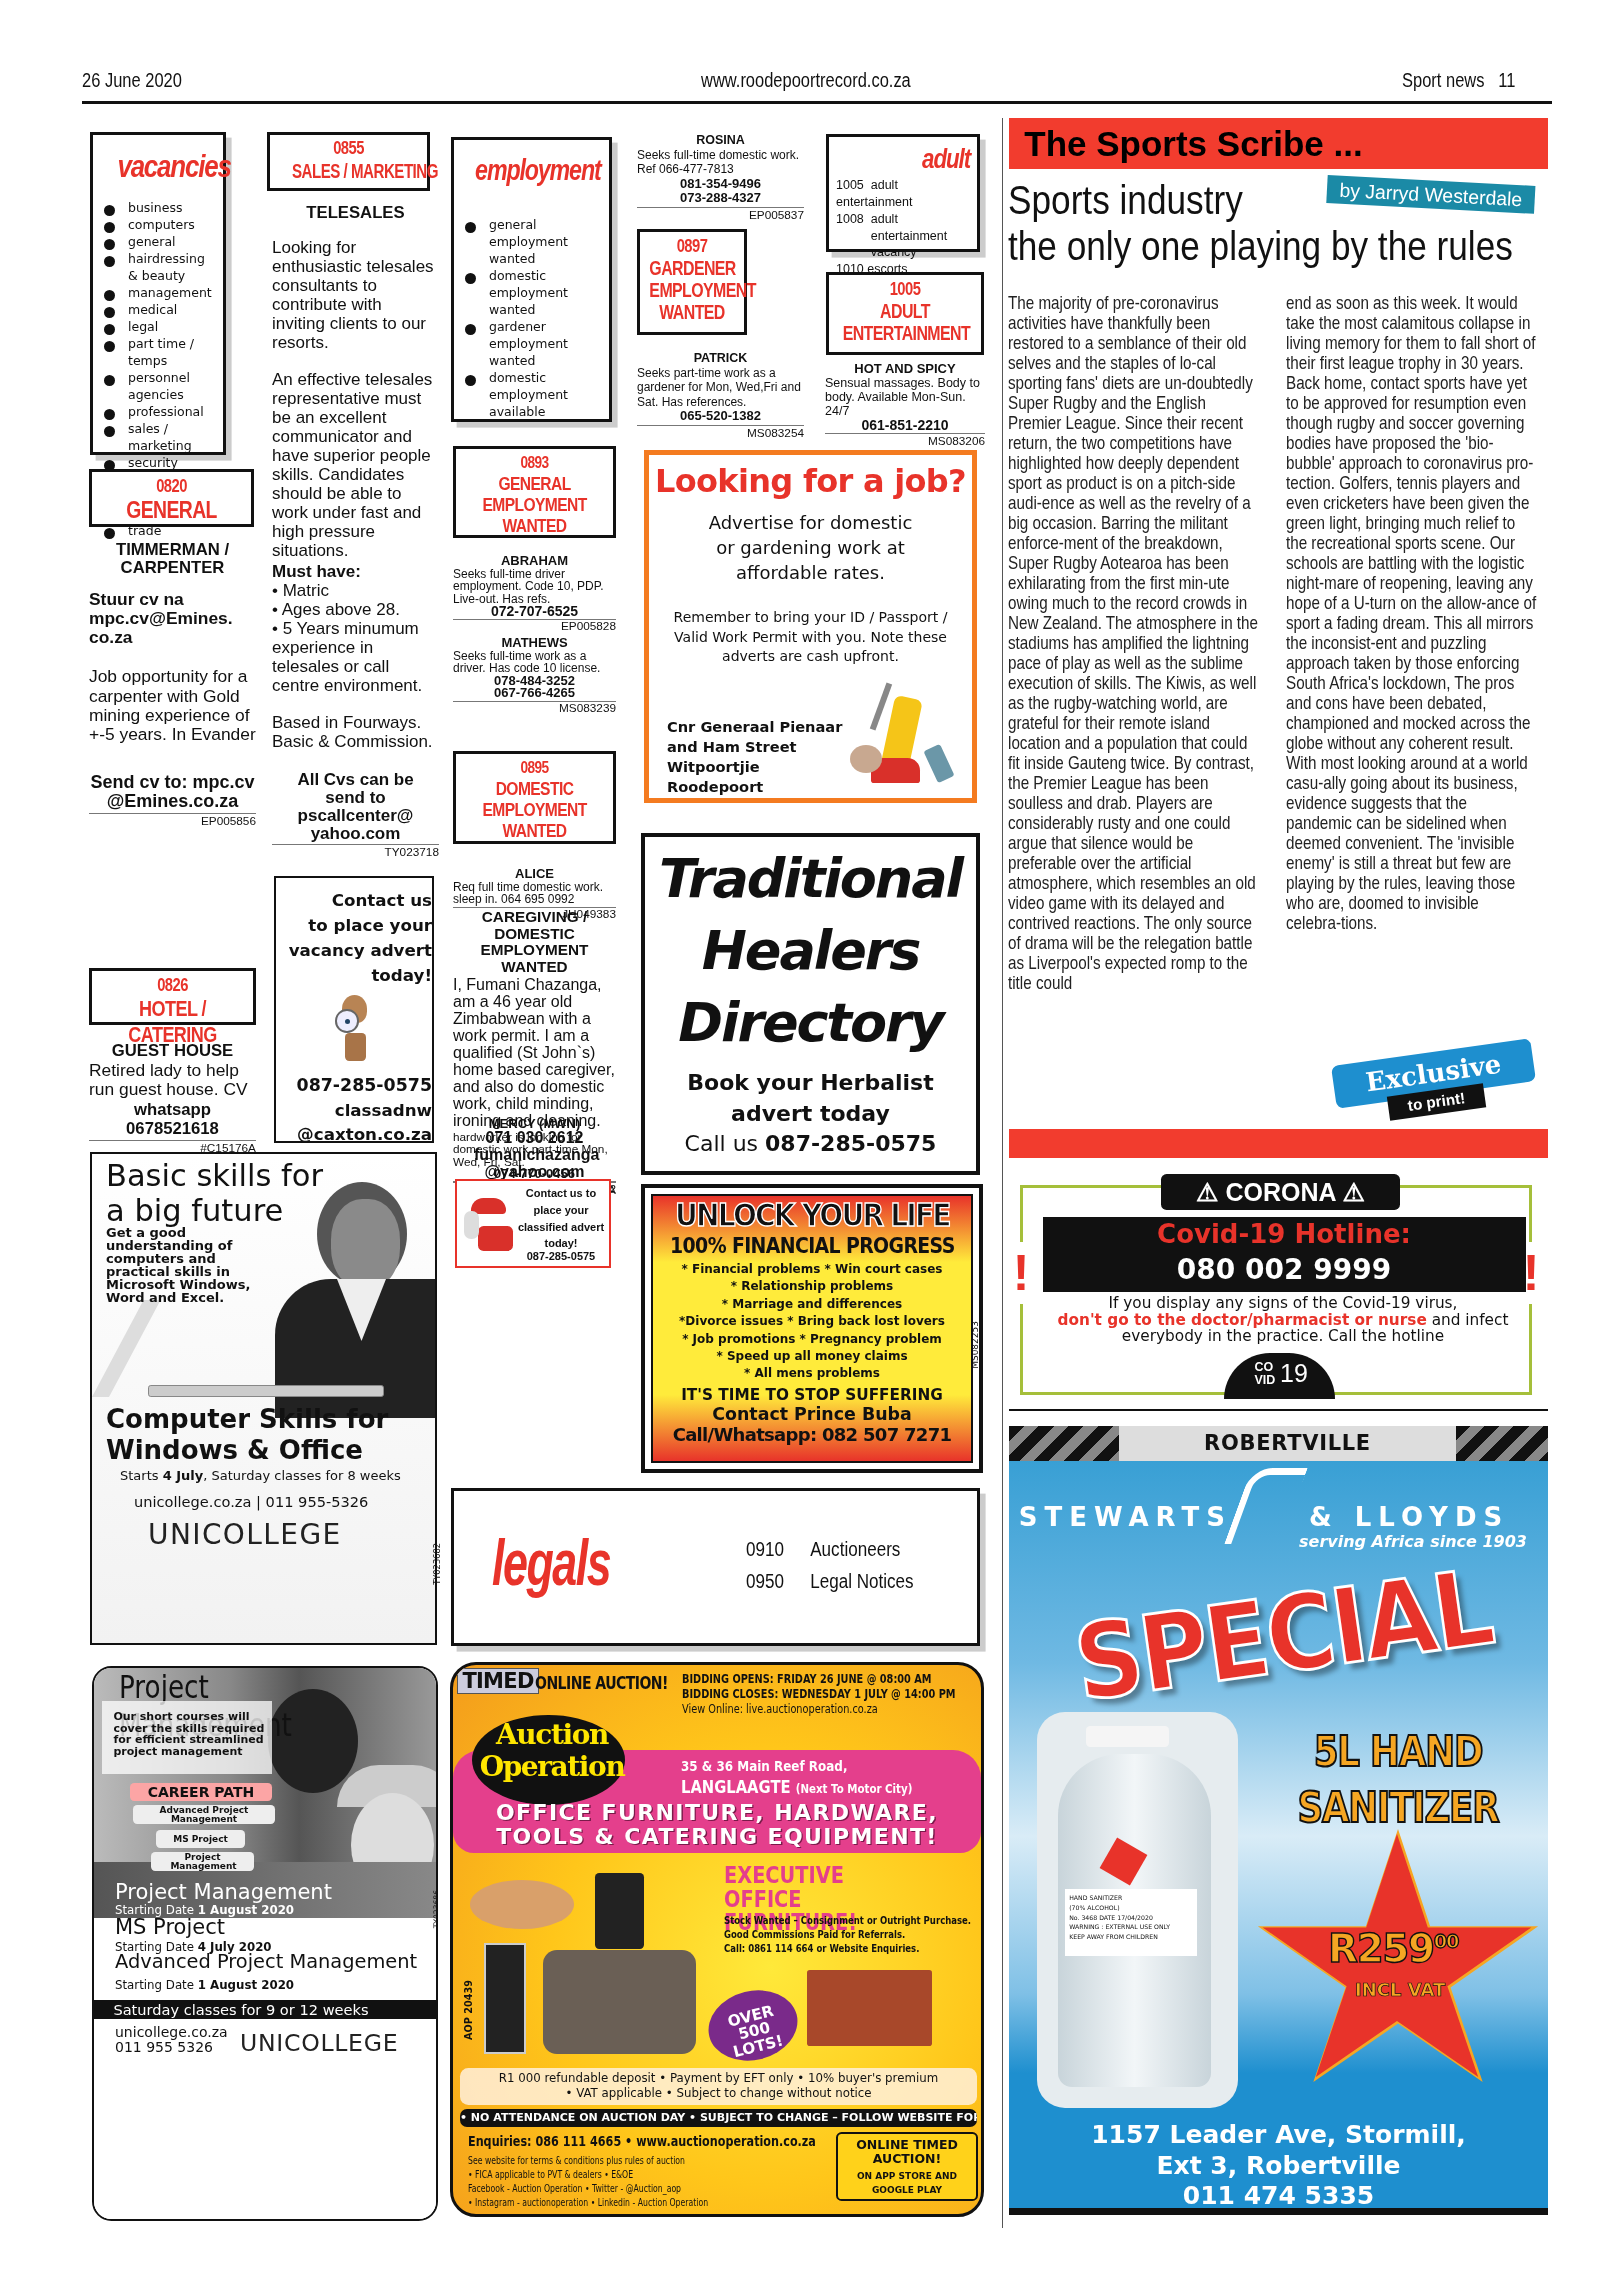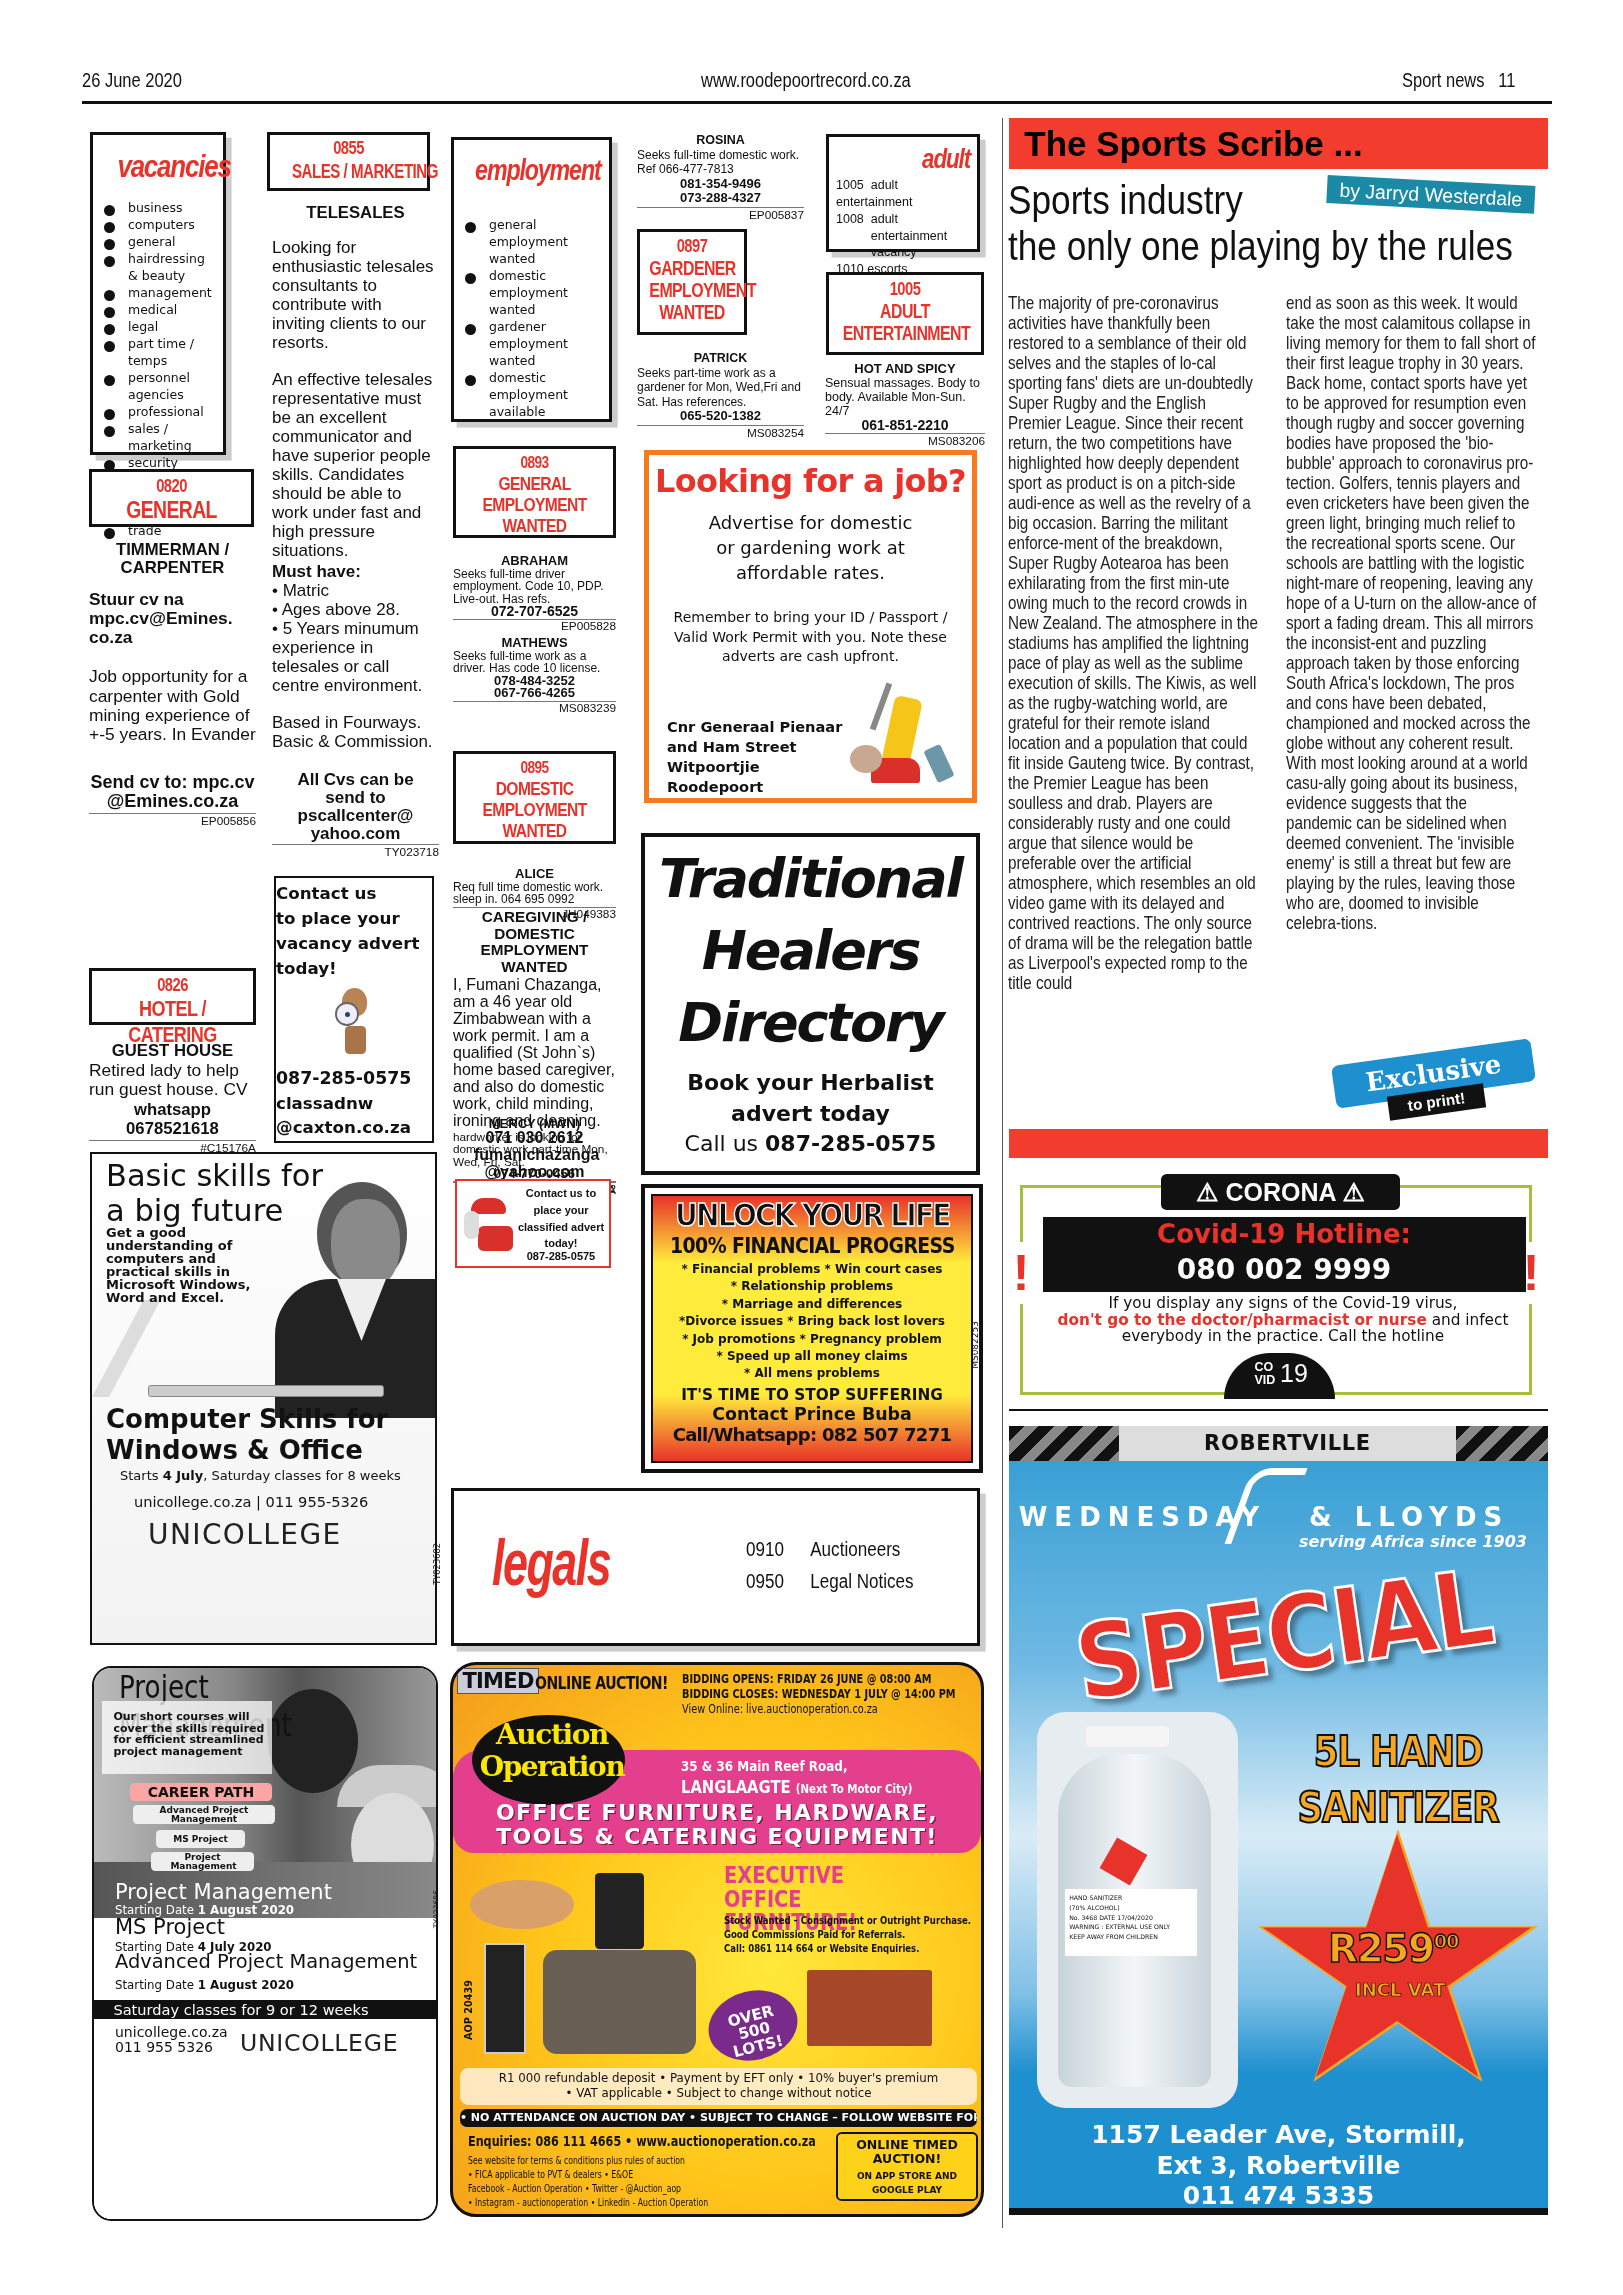--- a/index.html
+++ b/index.html
@@ -88,21 +88,21 @@
   <div class="t" style="margin-top:18px;font-size:17px;line-height:19px">An effective telesales representative must be an excellent communicator and have superior people skills. Candidates should be able to work under fast and high pressure situations.</div>
   <div style="margin-top:2px;font-size:17px;line-height:19px" class="b">Must have:</div>
   <div style="font-size:17px;line-height:19px">• Matric</div>
   <div style="font-size:17px;line-height:19px">• Ages above 28.</div>
   <div style="font-size:17px;line-height:19px">• 5 Years minumum experience in telesales or call centre environment.</div>
   <div style="margin-top:18px;font-size:17px;line-height:19px">Based in Fourways. Basic &amp; Commission.</div>
   <div style="margin-top:19.4px;font-size:17px;line-height:18px;padding:0 14px" class="b c">All Cvs can be send to pscallcenter@ yahoo.com</div>
   <div class="ref">TY023718</div>
 </div>
 
-<div class="box" style="left:274px;top:876px;width:160px;height:267px;box-shadow:none;border-width:2.8px;padding-top:3px;text-align:left;font-weight:bold;font-family:'DejaVu Sans',sans-serif">
+<div class="box" style="left:274px;top:876px;width:160px;height:267px;box-shadow:none;border-width:2.8px;padding-top:10px;text-align:right;font-weight:bold;font-family:'DejaVu Sans',sans-serif">
   <div style="font-size:16.7px;line-height:25px">Contact us</div>
   <div style="font-size:16.7px;line-height:25px">to place your</div>
   <div style="font-size:16.7px;line-height:25px">vacancy advert</div>
   <div style="font-size:16.7px;line-height:25px">today!</div>
   <div style="margin:7px auto;width:49px;height:69px;position:relative">
     <div style="position:absolute;left:12.5px;top:0;width:25px;height:28px;border-radius:50% 50% 40% 40%;background:#b88454"></div>
     <div style="position:absolute;left:5.6px;top:14px;width:23.6px;height:23.6px;border-radius:50%;border:2.8px solid #666;background:#eef"></div>
     <div style="position:absolute;left:15.3px;top:23.6px;width:5.6px;height:5.6px;border-radius:50%;background:#246"></div>
     <div style="position:absolute;left:15.3px;top:38px;width:21px;height:28px;background:#a87448;border-radius:4.2px"></div>
   </div>
@@ -412,21 +412,21 @@
     <span style="position:absolute;left:30.5px;top:8.3px;font-size:12.5px;line-height:12.5px">CO</span>
     <span style="position:absolute;left:30.5px;top:21px;font-size:12.5px;line-height:12.5px">VID</span>
     <span style="position:absolute;left:56px;top:5.6px;font-size:25px;font-weight:normal">19</span>
   </div>
 </div>
 <div class="abs" style="left:1009px;top:1409px;width:539px;height:2.1px;background:#111"></div>
 
 <div class="abs" style="left:1009px;top:1426px;width:539px;height:789px;background:linear-gradient(#2f9bd2 0%,#6fb9e3 30%,#d9ecf7 52%,#7fc0e6 72%,#1e8fcf 82%,#1e8fcf 100%);overflow:hidden;font-family:'DejaVu Sans',sans-serif">
   <div style="position:absolute;left:0;top:0;width:100%;height:35px;background:repeating-linear-gradient(135deg,#111 0 11px,#888 11px 21px)"></div>
   <div style="position:absolute;left:110px;top:0;width:337px;height:35px;background:#ddd;text-align:center;font-weight:bold;font-size:21px;line-height:35px;letter-spacing:0.7px">ROBERTVILLE</div>
-  <div style="position:absolute;left:9.7px;top:76px;color:#fff;font-weight:bold;font-size:26px;letter-spacing:7px">WEDNESDAY</div>
+  <div style="position:absolute;left:9.7px;top:76px;color:#fff;font-weight:bold;font-size:26px;letter-spacing:7px">STEWARTS</div>
   <div style="position:absolute;left:229px;top:42px;width:56px;height:76px;border-left:7px solid #fff;border-top:7px solid #fff;border-radius:21px 0 0 0;transform:skewX(-20deg)"></div>
   <div style="position:absolute;left:300px;top:76px;color:#fff;font-weight:bold;font-size:26px;letter-spacing:7px">&amp; LLOYDS</div>
   <div style="position:absolute;left:290px;top:106px;color:#fff;font-style:italic;font-weight:bold;font-size:16px">serving Africa since 1903</div>
   <div style="position:absolute;left:42px;top:149px;width:458px;text-align:center;color:#e8332a;font-weight:bold;font-size:104px;letter-spacing:-2.8px;transform:rotate(-8deg) scaleX(.9);-webkit-text-stroke:2.8px #fff;text-shadow:5.6px 7px 5.6px rgba(0,0,0,.35)">SPECIAL</div>
   <div style="position:absolute;left:28px;top:286px;width:201px;height:396px;background:#e6ecef;border-radius:28px">
     <div style="position:absolute;left:49px;top:14px;width:83px;height:21px;background:#f5f5f5;border-radius:4.2px"></div>
     <div style="position:absolute;left:21px;top:42px;width:153px;height:333px;border-radius:62px 62px 14px 14px;background:linear-gradient(90deg,#c8d4da,#f2f6f8,#c8d4da)"></div>
     <div style="position:absolute;left:69px;top:132px;width:35px;height:35px;background:#e8332a;transform:rotate(30deg)"></div>
     <div style="position:absolute;left:28px;top:177px;width:132px;height:67px;background:#fff;font-size:6.2px;line-height:9.7px;padding:4.2px">
       <div>HAND SANITIZER</div>

